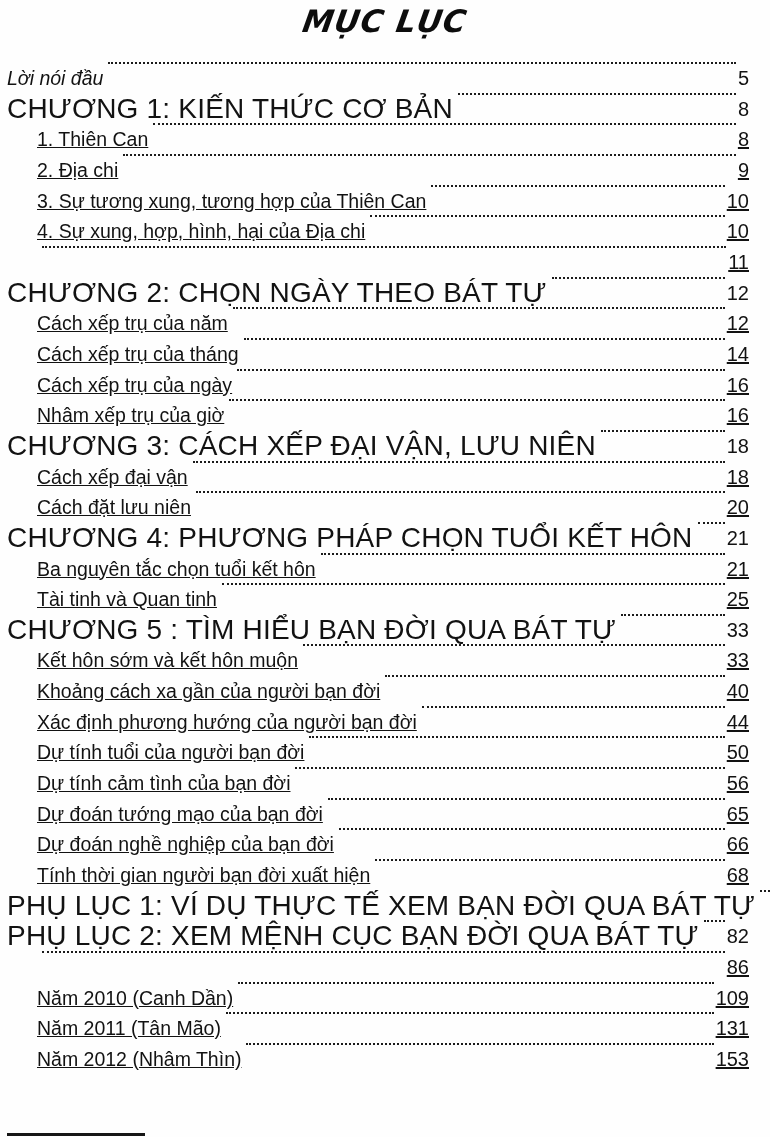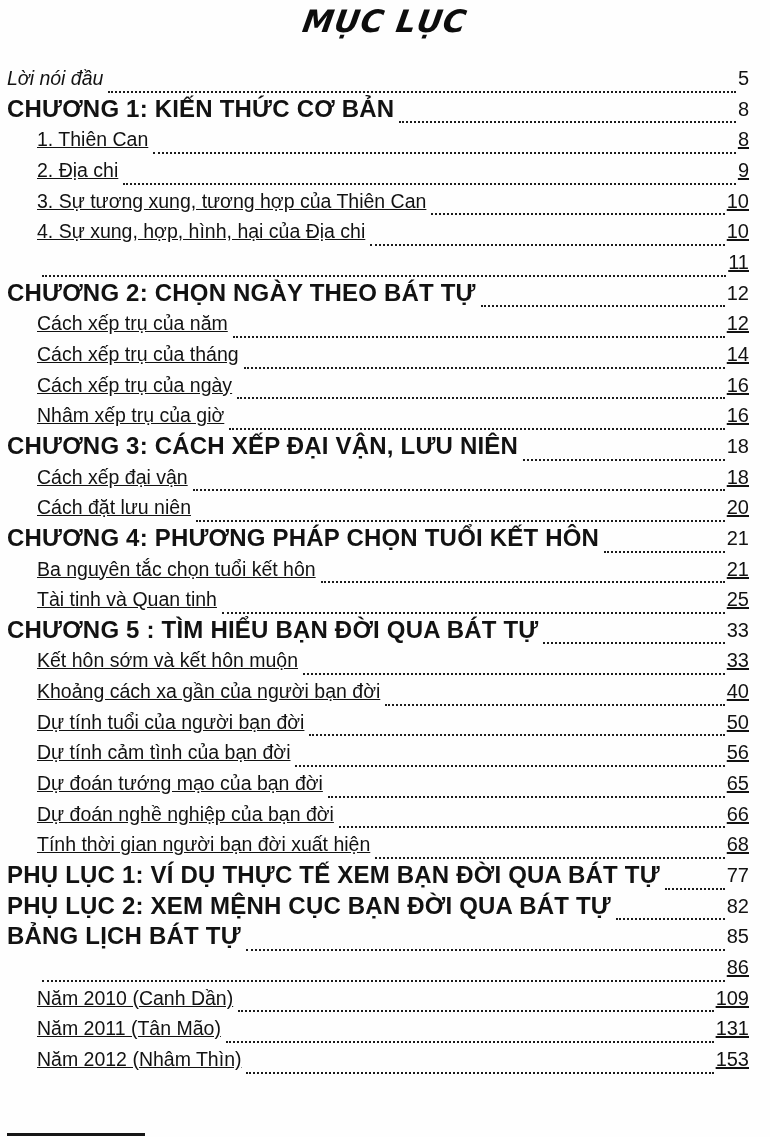--- a/index.html
+++ b/index.html
@@ -35,33 +35,33 @@
     color: #0d0d0d;
   }
   .toc {
     position: absolute;
     top: 63px;
     left: 7px;
     right: 21px;
   }
   .toc-row {
     display: flex;
-    align-items: flex-end;
+    align-items: flex-start;
     height: 30.66px;
     line-height: 30.66px;
     font-size: 19.5px;
     white-space: nowrap;
   }
   .toc-row.style-intro .toc-label {
     font-style: italic;
     font-size: 19.5px;
   }
   .toc-row.style-chapter .toc-label {
-    font-weight: 700;
-    font-size: 24px;
+    font-weight: 400;
+    font-size: 28px;
     letter-spacing: 0.2px;
   }
   .toc-row.style-sub {
     padding-left: 30px;
     text-decoration: underline;
   }
   .toc-label {
     flex: 0 0 auto;
   }
   .toc-dots {
@@ -189,20 +189,25 @@
     <span class="toc-label">Kết hôn sớm và kết hôn muộn</span>
     <span class="toc-dots"></span>
     <span class="toc-page">33</span>
   </div>
       <div class="toc-row style-sub">
     <span class="toc-label">Khoảng cách xa gần của người bạn đời</span>
     <span class="toc-dots"></span>
     <span class="toc-page">40</span>
   </div>
       <div class="toc-row style-sub">
+    <span class="toc-label">Xác định phương hướng của người bạn đời</span>
+    <span class="toc-dots"></span>
+    <span class="toc-page">44</span>
+  </div>
+      <div class="toc-row style-sub">
     <span class="toc-label">Dự tính tuổi của người bạn đời</span>
     <span class="toc-dots"></span>
     <span class="toc-page">50</span>
   </div>
       <div class="toc-row style-sub">
     <span class="toc-label">Dự tính cảm tình của bạn đời</span>
     <span class="toc-dots"></span>
     <span class="toc-page">56</span>
   </div>
       <div class="toc-row style-sub">
@@ -222,25 +227,20 @@
   </div>
       <div class="toc-row style-chapter">
     <span class="toc-label">PHỤ LỤC 1: VÍ DỤ THỰC TẾ XEM BẠN ĐỜI QUA BÁT TỰ</span>
     <span class="toc-dots"></span>
     <span class="toc-page">77</span>
   </div>
       <div class="toc-row style-chapter">
     <span class="toc-label">PHỤ LỤC 2: XEM MỆNH CỤC BẠN ĐỜI QUA BÁT TỰ</span>
     <span class="toc-dots"></span>
     <span class="toc-page">82</span>
-  </div>
-      <div class="toc-row style-chapter">
-    <span class="toc-label">BẢNG LỊCH BÁT TỰ</span>
-    <span class="toc-dots"></span>
-    <span class="toc-page">85</span>
   </div>
       <div class="toc-row style-sub">
     <span class="toc-dots"></span>
     <span class="toc-page">86</span>
   </div>
       <div class="toc-row style-sub">
     <span class="toc-label">Năm 2010 (Canh Dần)</span>
     <span class="toc-dots"></span>
     <span class="toc-page">109</span>
   </div>

